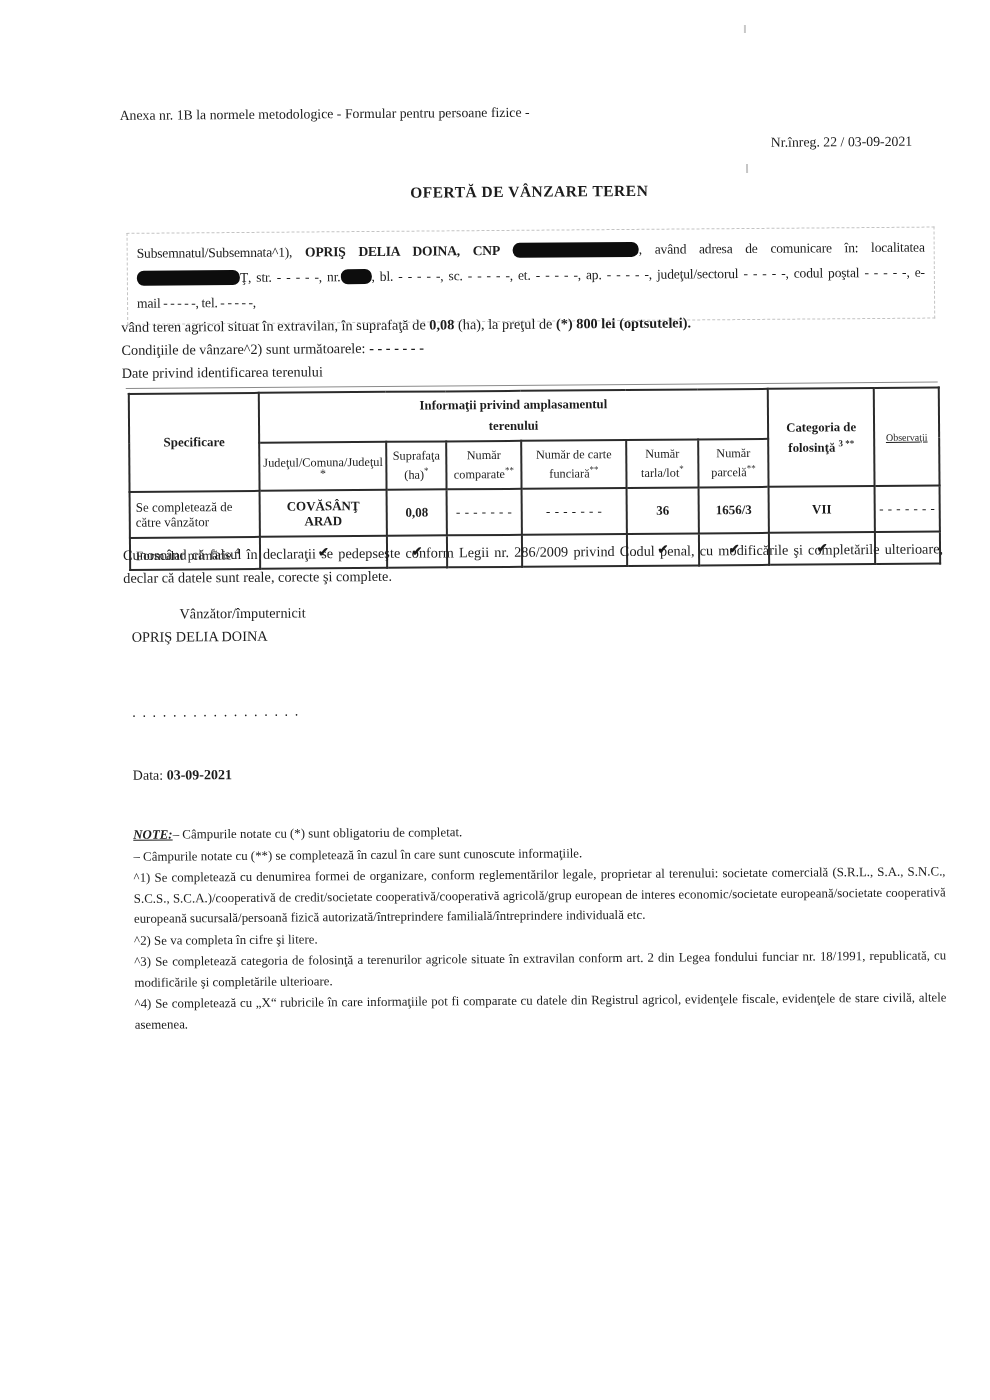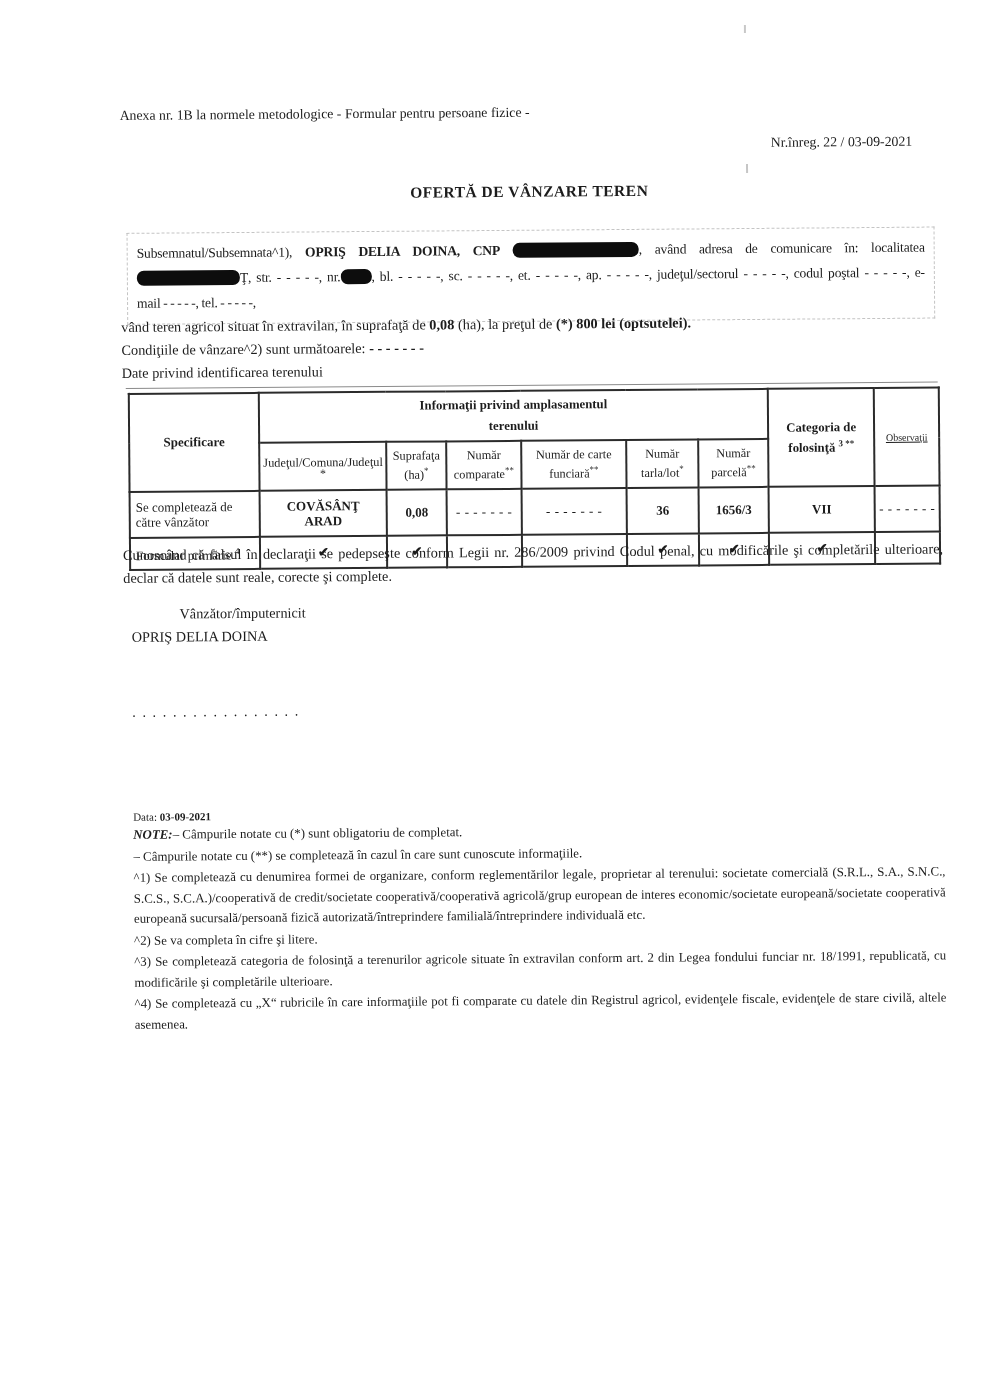--- a/index.html
+++ b/index.html
@@ -71,28 +71,28 @@
   td.dash { font-size:12px; letter-spacing:0.5px; }
   td.chk { font-weight:bold; font-size:14px; }
 
   .declaration {
     position:absolute; left:122px; top:541px; width:820px;
     font-size:14.3px; line-height:23px; text-align:justify;
   }
   .sig-role { position:absolute; left:130px; top:603px; font-size:14.3px;margin-left:48px; }
   .sig-name { position:absolute; left:130px; top:626px; font-size:14.3px; }
   .dots     { position:absolute; left:130px; top:701px; font-size:14.3px; letter-spacing:1.5px; }
-  .dateline { position:absolute; left:130px; top:765px; font-size:11px;margin-top:43px; }
+  .dateline { position:absolute; left:130px; top:765px; font-size:14px; }
 
   .notes {
     position:absolute; left:130px; top:822px; width:812px;
     font-size:12.9px; line-height:20.5px; text-align:justify;
   }
   .notes p { margin:0 0 1px 0; }
-  .note-label { font-weight:bold; font-style:italic; }
+  .note-label { font-weight:bold; font-style:italic;text-decoration:underline; }
 
   
   .spk1 { position:absolute; left:747px; top:27px;  width:2px; height:8px; background:#9a9a9a; opacity:.55; }
   .spk2 { position:absolute; left:748px; top:166px; width:2px; height:9px; background:#8d8d8d; opacity:.5; }
 </style>
 </head>
 <body>
 
 <div class="page">
 

